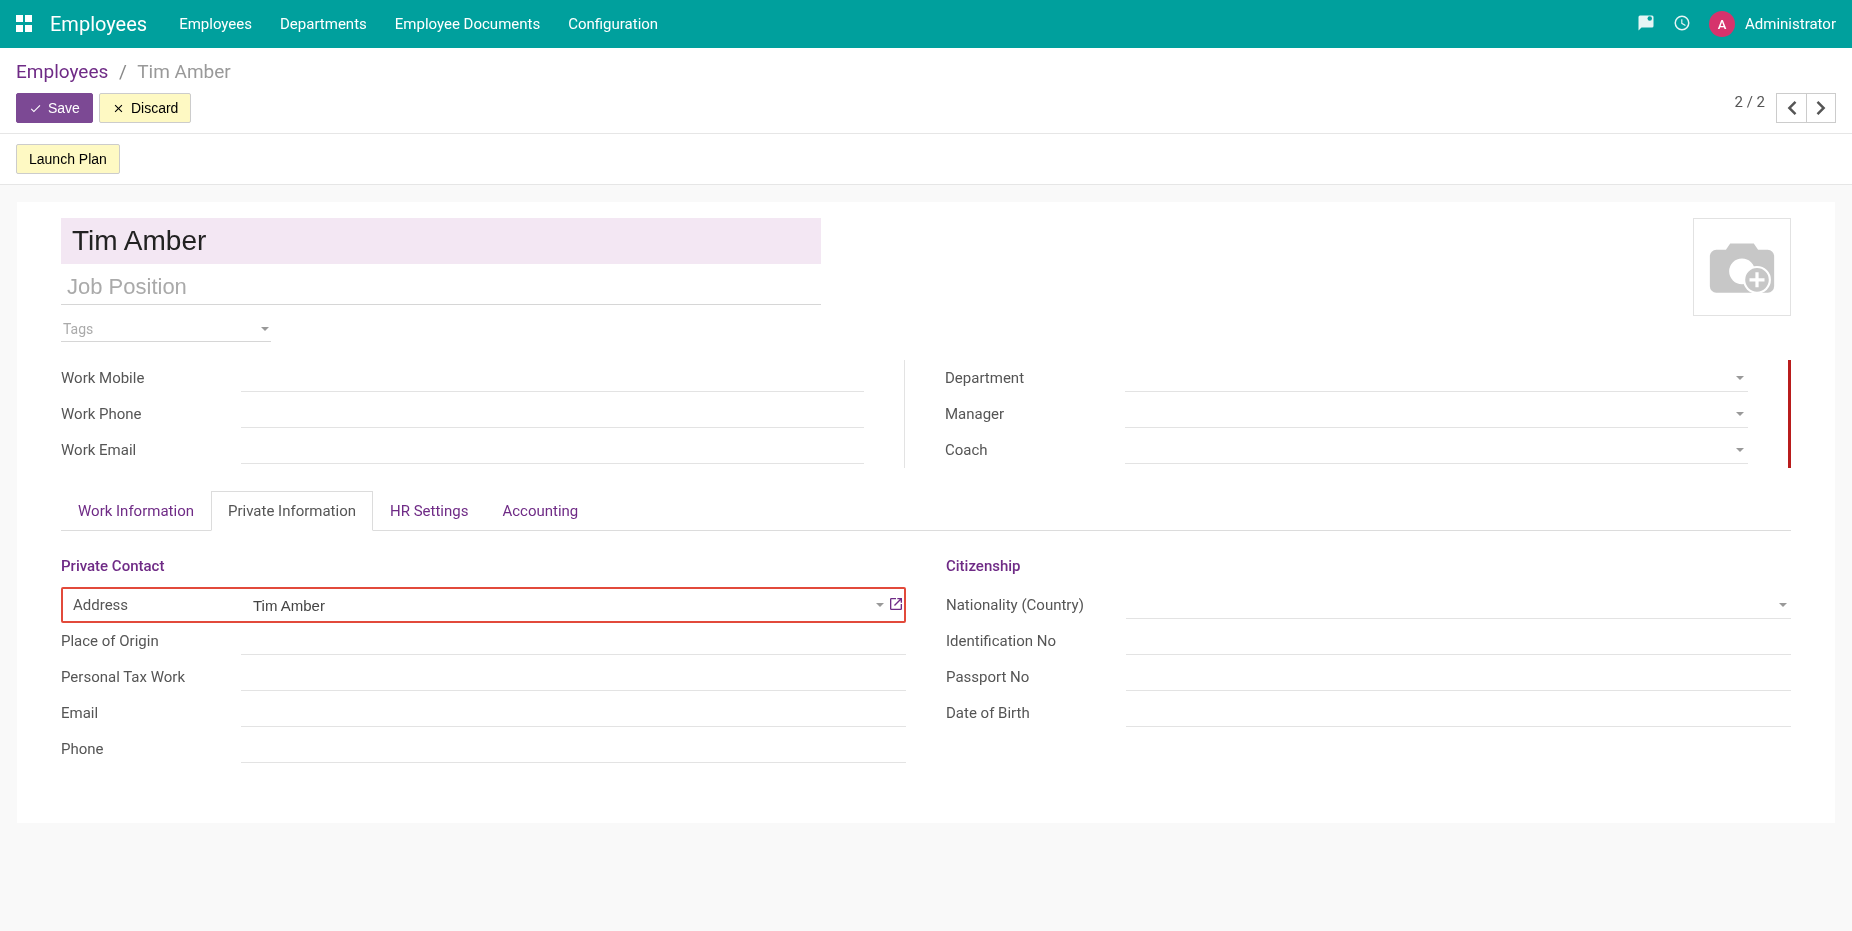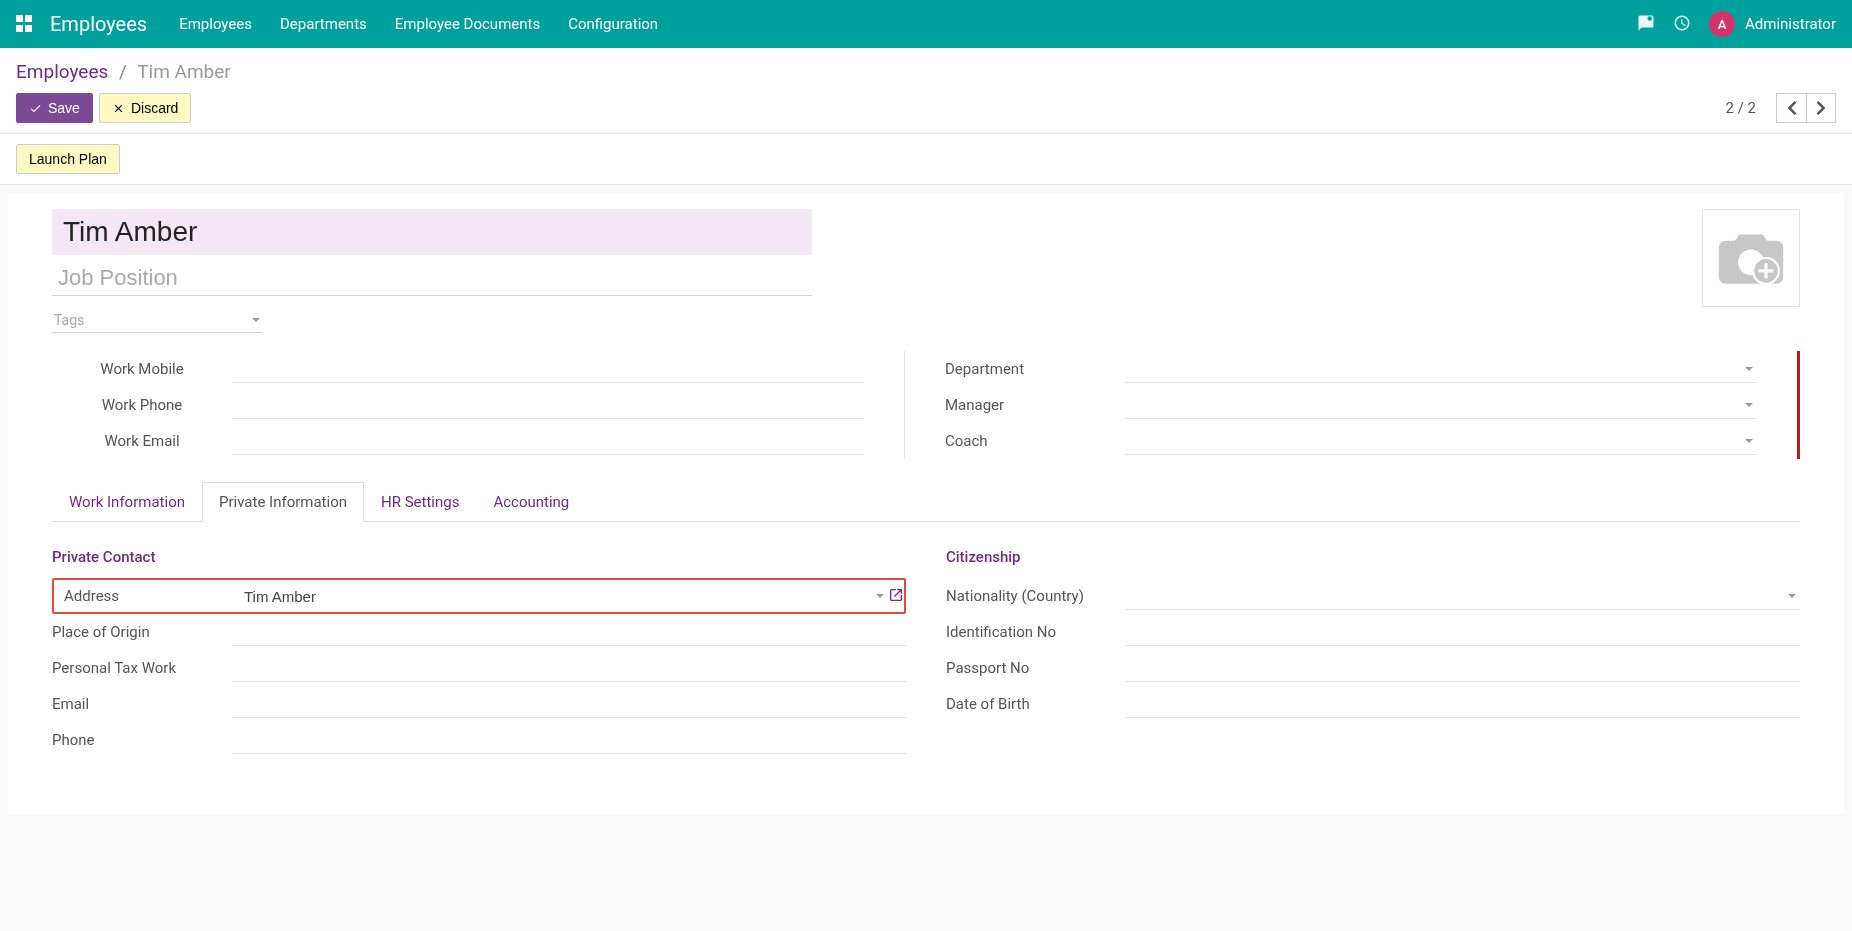--- a/index.html
+++ b/index.html
@@ -38,32 +38,32 @@
       border-bottom: 1px solid #e6e6e6;
     }
     .breadcrumb { font-size: 19px; margin-bottom: 10px; color: #6f2b86; }
     .breadcrumb .sep { color: #888; margin: 0 6px; }
     .breadcrumb .current { color: #999; }
     .cp-row { display: flex; align-items: center; justify-content: space-between; }
     .btn { display: inline-flex; align-items: center; gap: 6px; padding: 6px 12px; font-size: 14px; border: 1px solid #ccc; background: #fef9c3; cursor: pointer; border-radius: 2px; }
     .btn-primary { background: #7c4994; color: #fff; border-color: #7c4994; }
     .btn svg { width: 13px; height: 13px; fill: currentColor; }
     .btn-group { display: flex; gap: 6px; }
-    .pager { display: flex; align-items: center; gap: 20px; }
+    .pager { display: flex; align-items: flex-start; gap: 11px; }
     .pager-text { font-size: 15px; color: #555; }
     .pager-btns { display: flex; }
     .pager-btn { width: 30px; height: 30px; border: 1px solid #ccc; display: flex; align-items: center; justify-content: center; background: #fff; cursor: pointer; }
     .pager-btn:first-child { border-right: none; }
     .pager-btn svg { width: 10px; height: 14px; fill: #555; }
 
     
     .subbar { padding: 10px 16px; background: #fff; border-bottom: 1px solid #e6e6e6; }
 
     
-    .form-wrap { padding: 0 16px 40px; background: #fff; margin: 8px; }
+    .form-wrap { padding: 0 16px 40px; background: #fff; margin: 17px; }
     .sheet { background: #fff; padding: 16px 28px; margin-top: 0; }
 
     .header-row { display: flex; align-items: flex-start; }
     .title-col { flex: 0 0 760px; }
     .name-input {
       width: 100%;
       font-size: 28px;
       padding: 6px 10px;
       border: 1px solid transparent;
       background: #f3e7f3;
@@ -102,21 +102,21 @@
       border: 1px solid #e2e2e2;
       display: flex; align-items: center; justify-content: center;
       cursor: pointer;
       background: #fff;
     }
     .image-upload svg { width: 70px; height: 60px; fill: #c7c7c7; }
 
     
     .cols { display: flex; margin-top: 18px; gap: 40px; }
     .col { flex: 1; }
-    .col-left { border-right: 1px solid #e3e3e3; padding-right: 40px; text-align: center; }
+    .col-left { border-right: 1px solid #e3e3e3; padding-right: 40px; }
     .field-row { display: flex; align-items: center; min-height: 36px; }
     .field-row .label { width: 180px; color: #555; font-size: 15px; }
     .field-row .value { flex: 1; border-bottom: 1px solid #e3e3e3; height: 28px; display: flex; align-items: center; justify-content: space-between; color: #444; }
     .field-row .value .caret-down { margin-right: 4px; }
 
     
     .tabs { display: flex; border-bottom: 1px solid #dcdcdc; margin-top: 22px; }
     .tab {
       padding: 10px 16px;
       color: #6f2b86;

